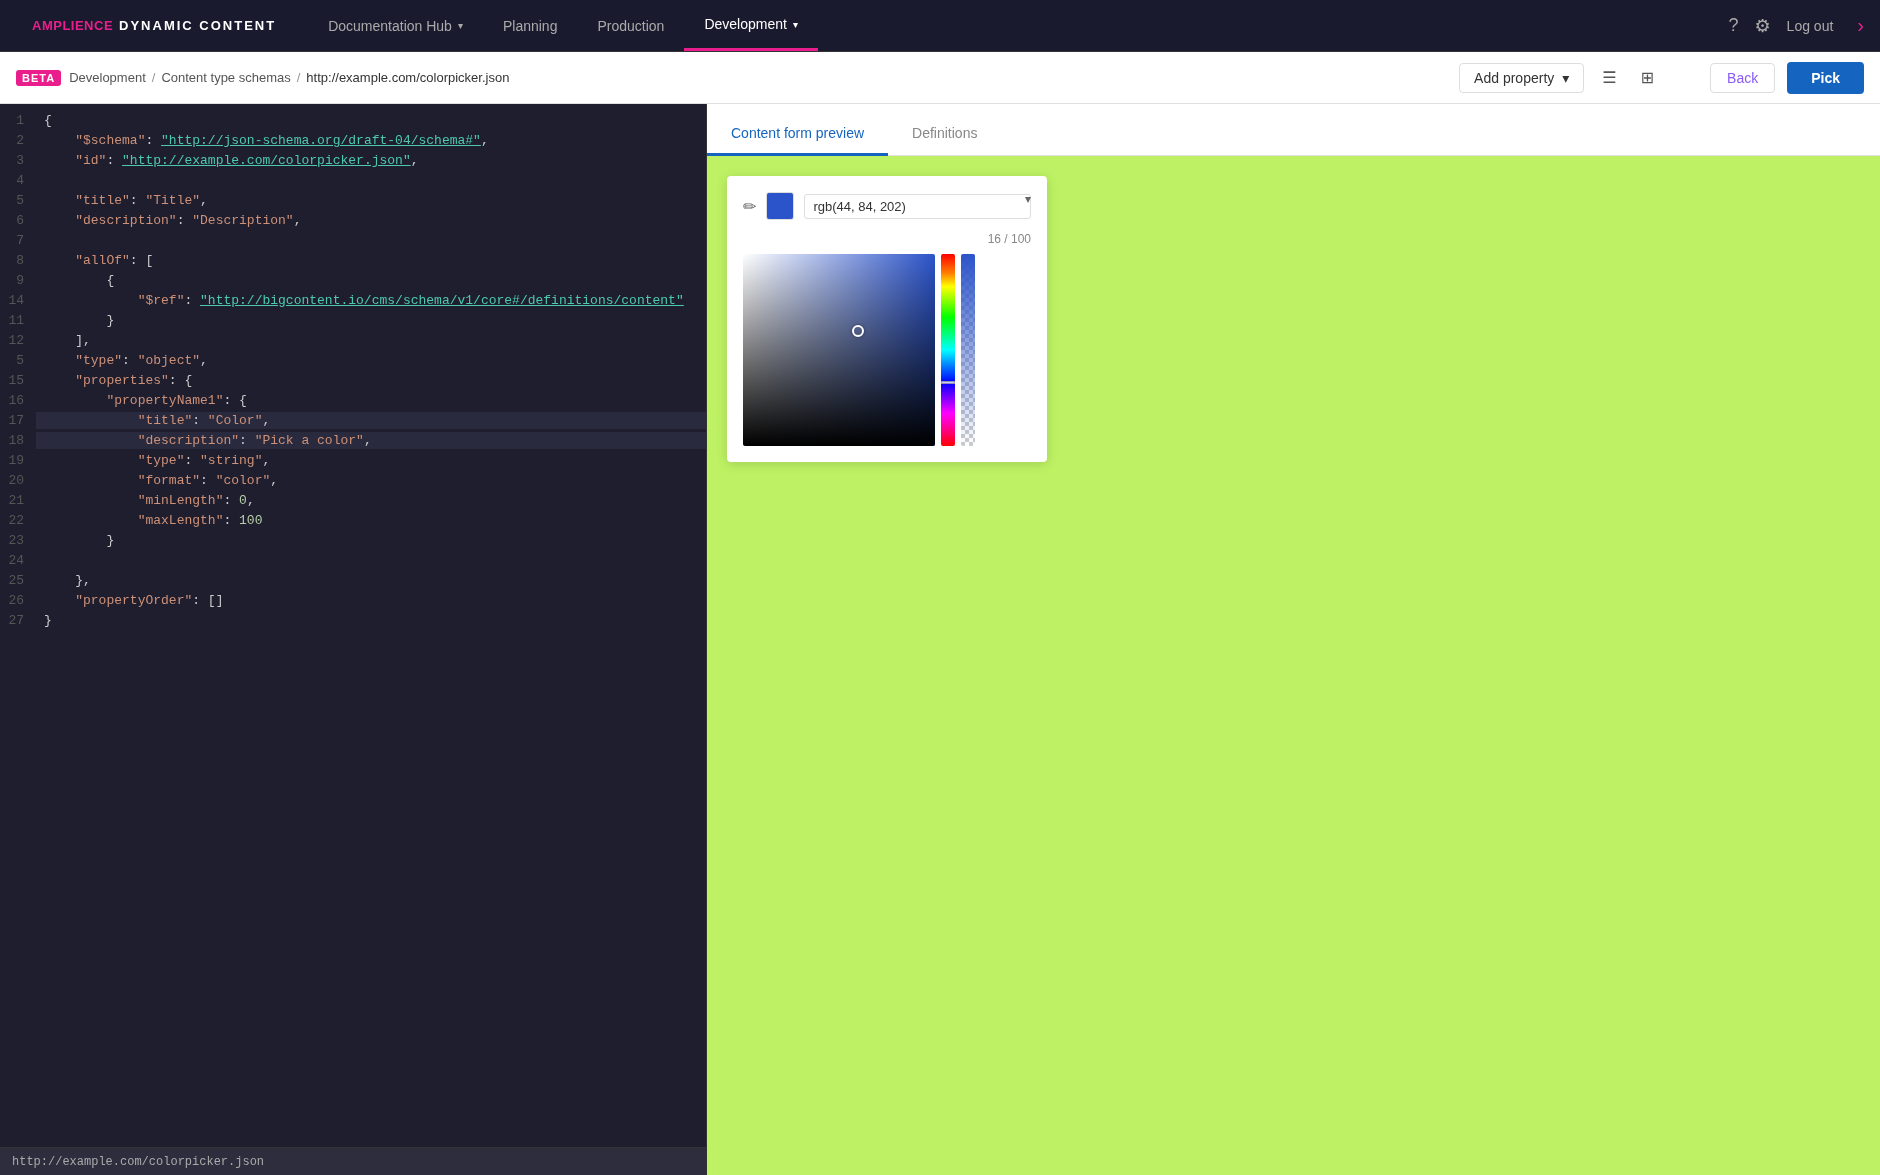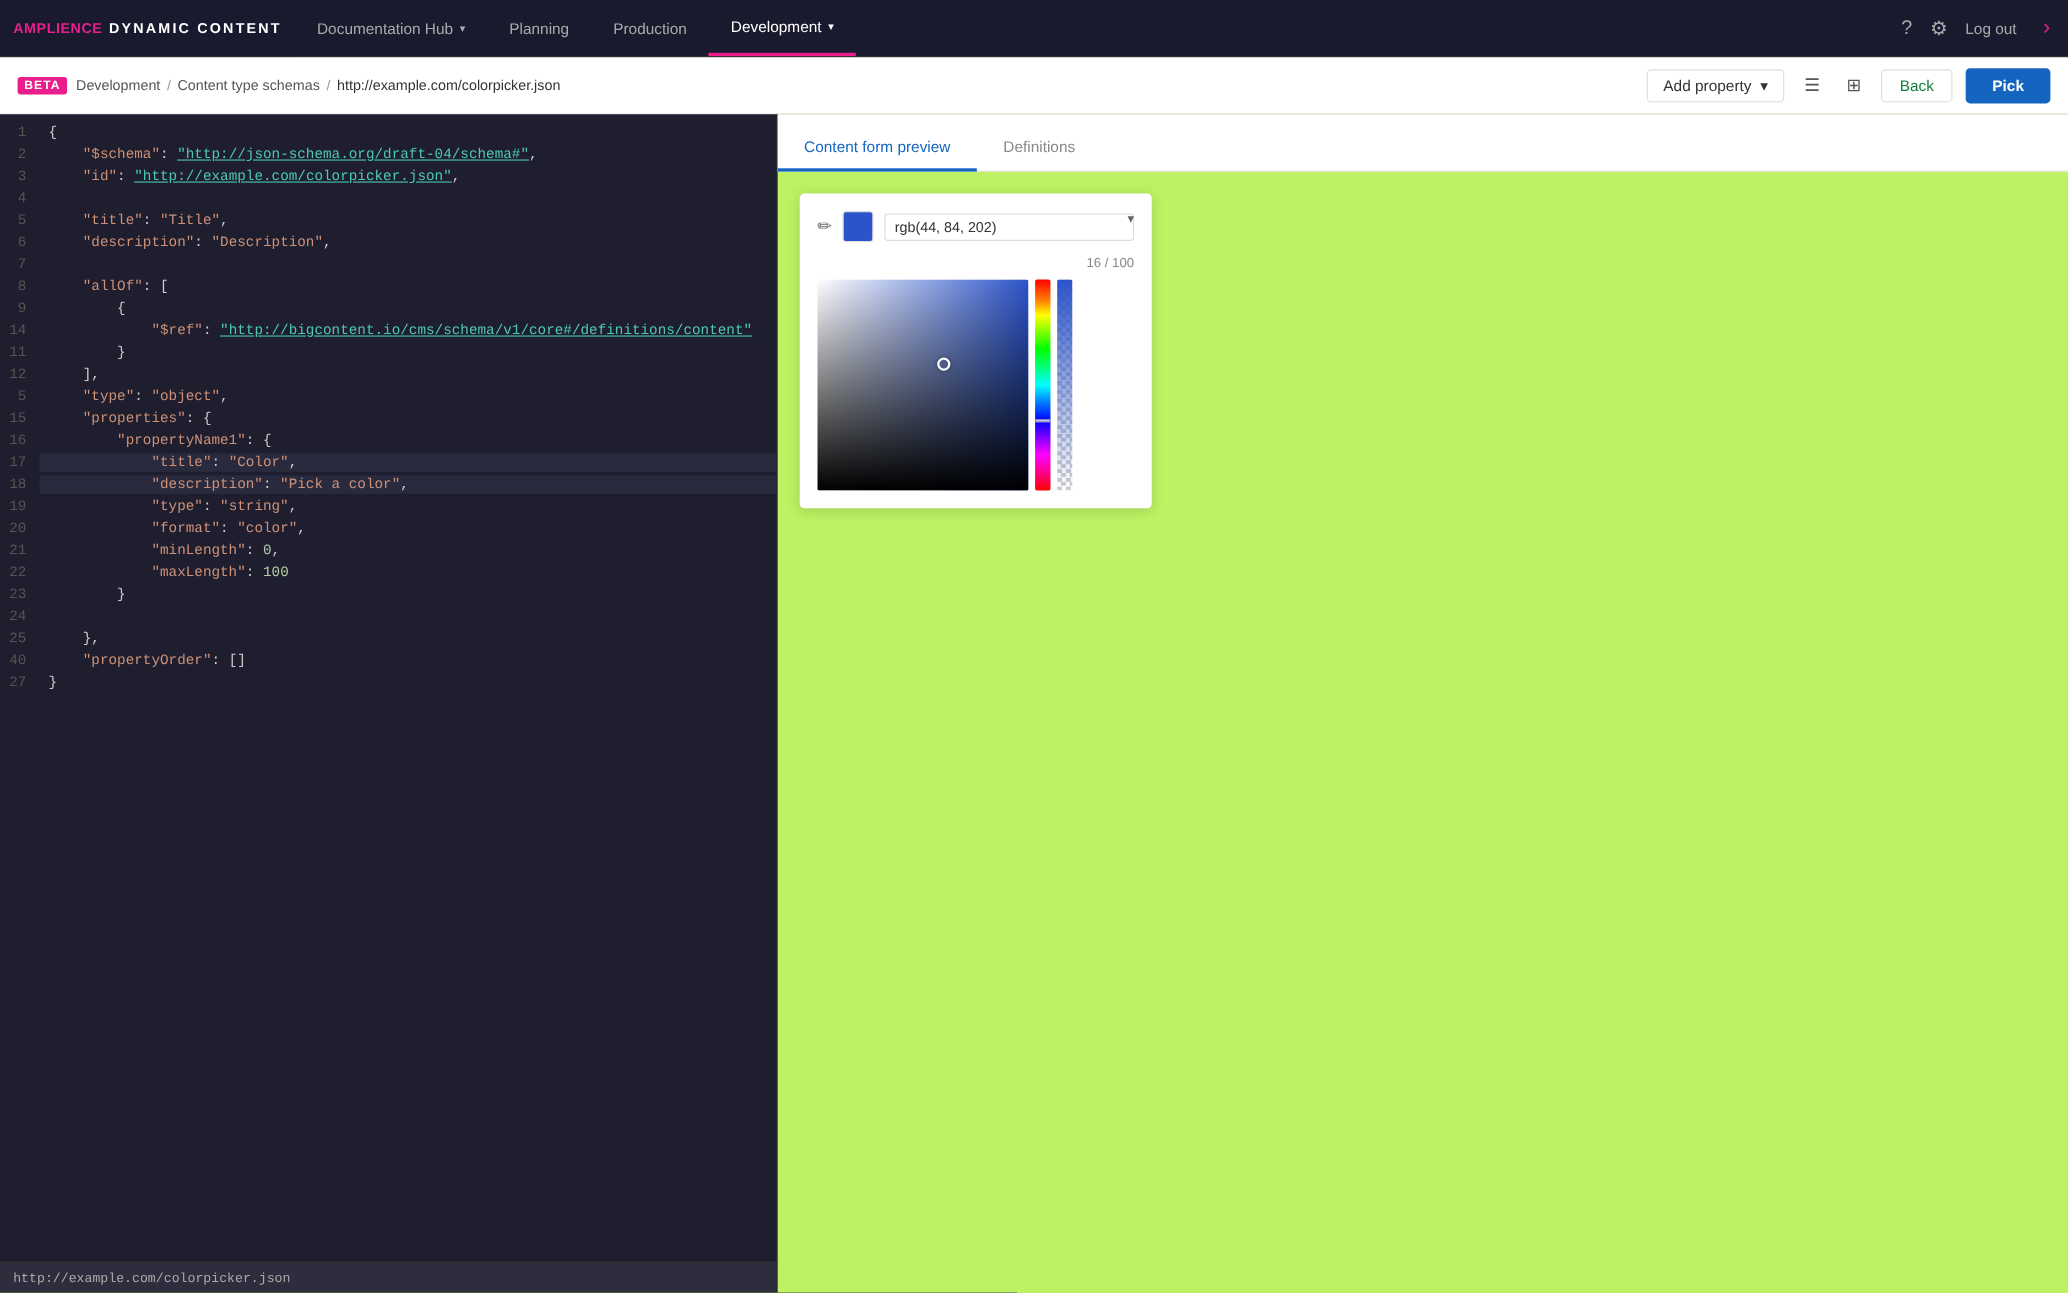--- a/index.html
+++ b/index.html
@@ -4,21 +4,21 @@
   <style>
     * { margin: 0; padding: 0; box-sizing: border-box; }
     body { font-family: -apple-system, BlinkMacSystemFont, 'Segoe UI', sans-serif; background: #1e1e2e; color: #ccc; width: 1880px; min-height: 1175px; overflow: hidden; }
 
     
     .top-nav {
       display: flex; align-items: center; height: 52px;
       background: #1a1a2e; border-bottom: 1px solid #333;
     }
     .brand {
-      display: flex; align-items: center; padding: 0 12px; height: 100%;
+      display: flex; align-items: center; padding: 0 32px; height: 100%;
       background: #1a1a2e; min-width: 230px;
     }
     .brand-amplience { color: #fff; font-size: 13px; font-weight: 400; letter-spacing: 0.5px; }
     .brand-amplience span { color: #e91e8c; font-weight: 700; }
     .brand-dynamic { color: #fff; font-size: 13px; font-weight: 700; letter-spacing: 2px; margin-left: 6px; }
     .nav-items { display: flex; align-items: center; height: 100%; flex: 1; }
     .nav-item {
       display: flex; align-items: center; height: 100%; padding: 0 20px;
       color: #aaa; font-size: 14px; cursor: pointer; position: relative;
       white-space: nowrap;
@@ -47,21 +47,21 @@
     .breadcrumb-current { color: #333; }
     .sub-header-right { display: flex; align-items: center; gap: 12px; padding-left: 48px; }
     .add-property-btn {
       display: flex; align-items: center; gap: 8px;
       background: #fff; border: 1px solid #ddd; border-radius: 4px;
       padding: 6px 14px; cursor: pointer; font-size: 14px; color: #333;
     }
     .toolbar-icon { color: #555; cursor: pointer; font-size: 16px; padding: 6px; }
     .back-btn {
       background: #fff; border: 1px solid #ddd; border-radius: 4px;
-      padding: 6px 16px; cursor: pointer; font-size: 14px; color: #15803d;
+      padding: 6px 16px; cursor: pointer; font-size: 14px; color: #8b5cf6; margin-left: 38px;
     }
     .save-btn {
       background: #1565c0; border: none; border-radius: 4px;
       padding: 8px 24px; cursor: pointer; font-size: 14px; color: #fff; font-weight: 600;
     }
 
     
     .main-content { display: flex; height: calc(1175px - 104px); }
 
     
@@ -322,21 +322,21 @@
       </div>
       <div class="editor-line">
         <span class="line-num">24</span>
         <span class="line-content"></span>
       </div>
       <div class="editor-line">
         <span class="line-num">25</span>
         <span class="line-content">    <span class="punct-color">},</span></span>
       </div>
       <div class="editor-line">
-        <span class="line-num">40</span>
+        <span class="line-num">26</span>
         <span class="line-content">    <span class="string-color">"propertyOrder"</span><span class="punct-color">: []</span></span>
       </div>
       <div class="editor-line">
         <span class="line-num">27</span>
         <span class="line-content"><span class="punct-color">}</span></span>
       </div>
 
     </div>
 
     <div class="status-bar">

